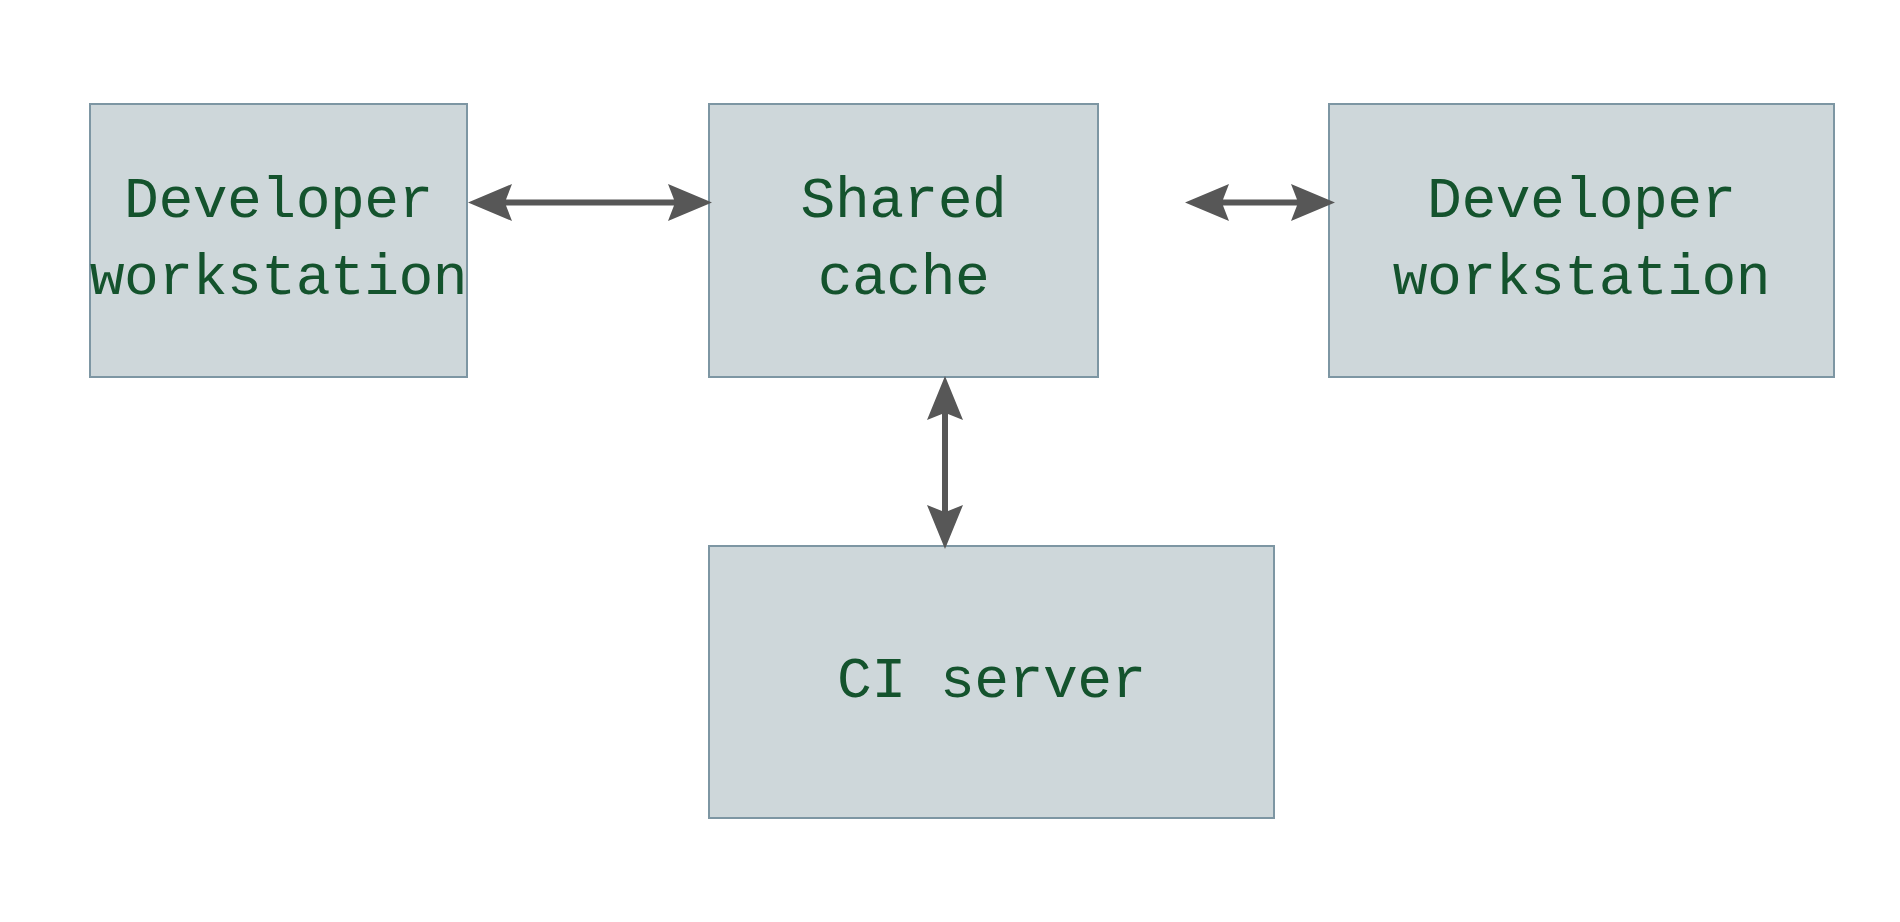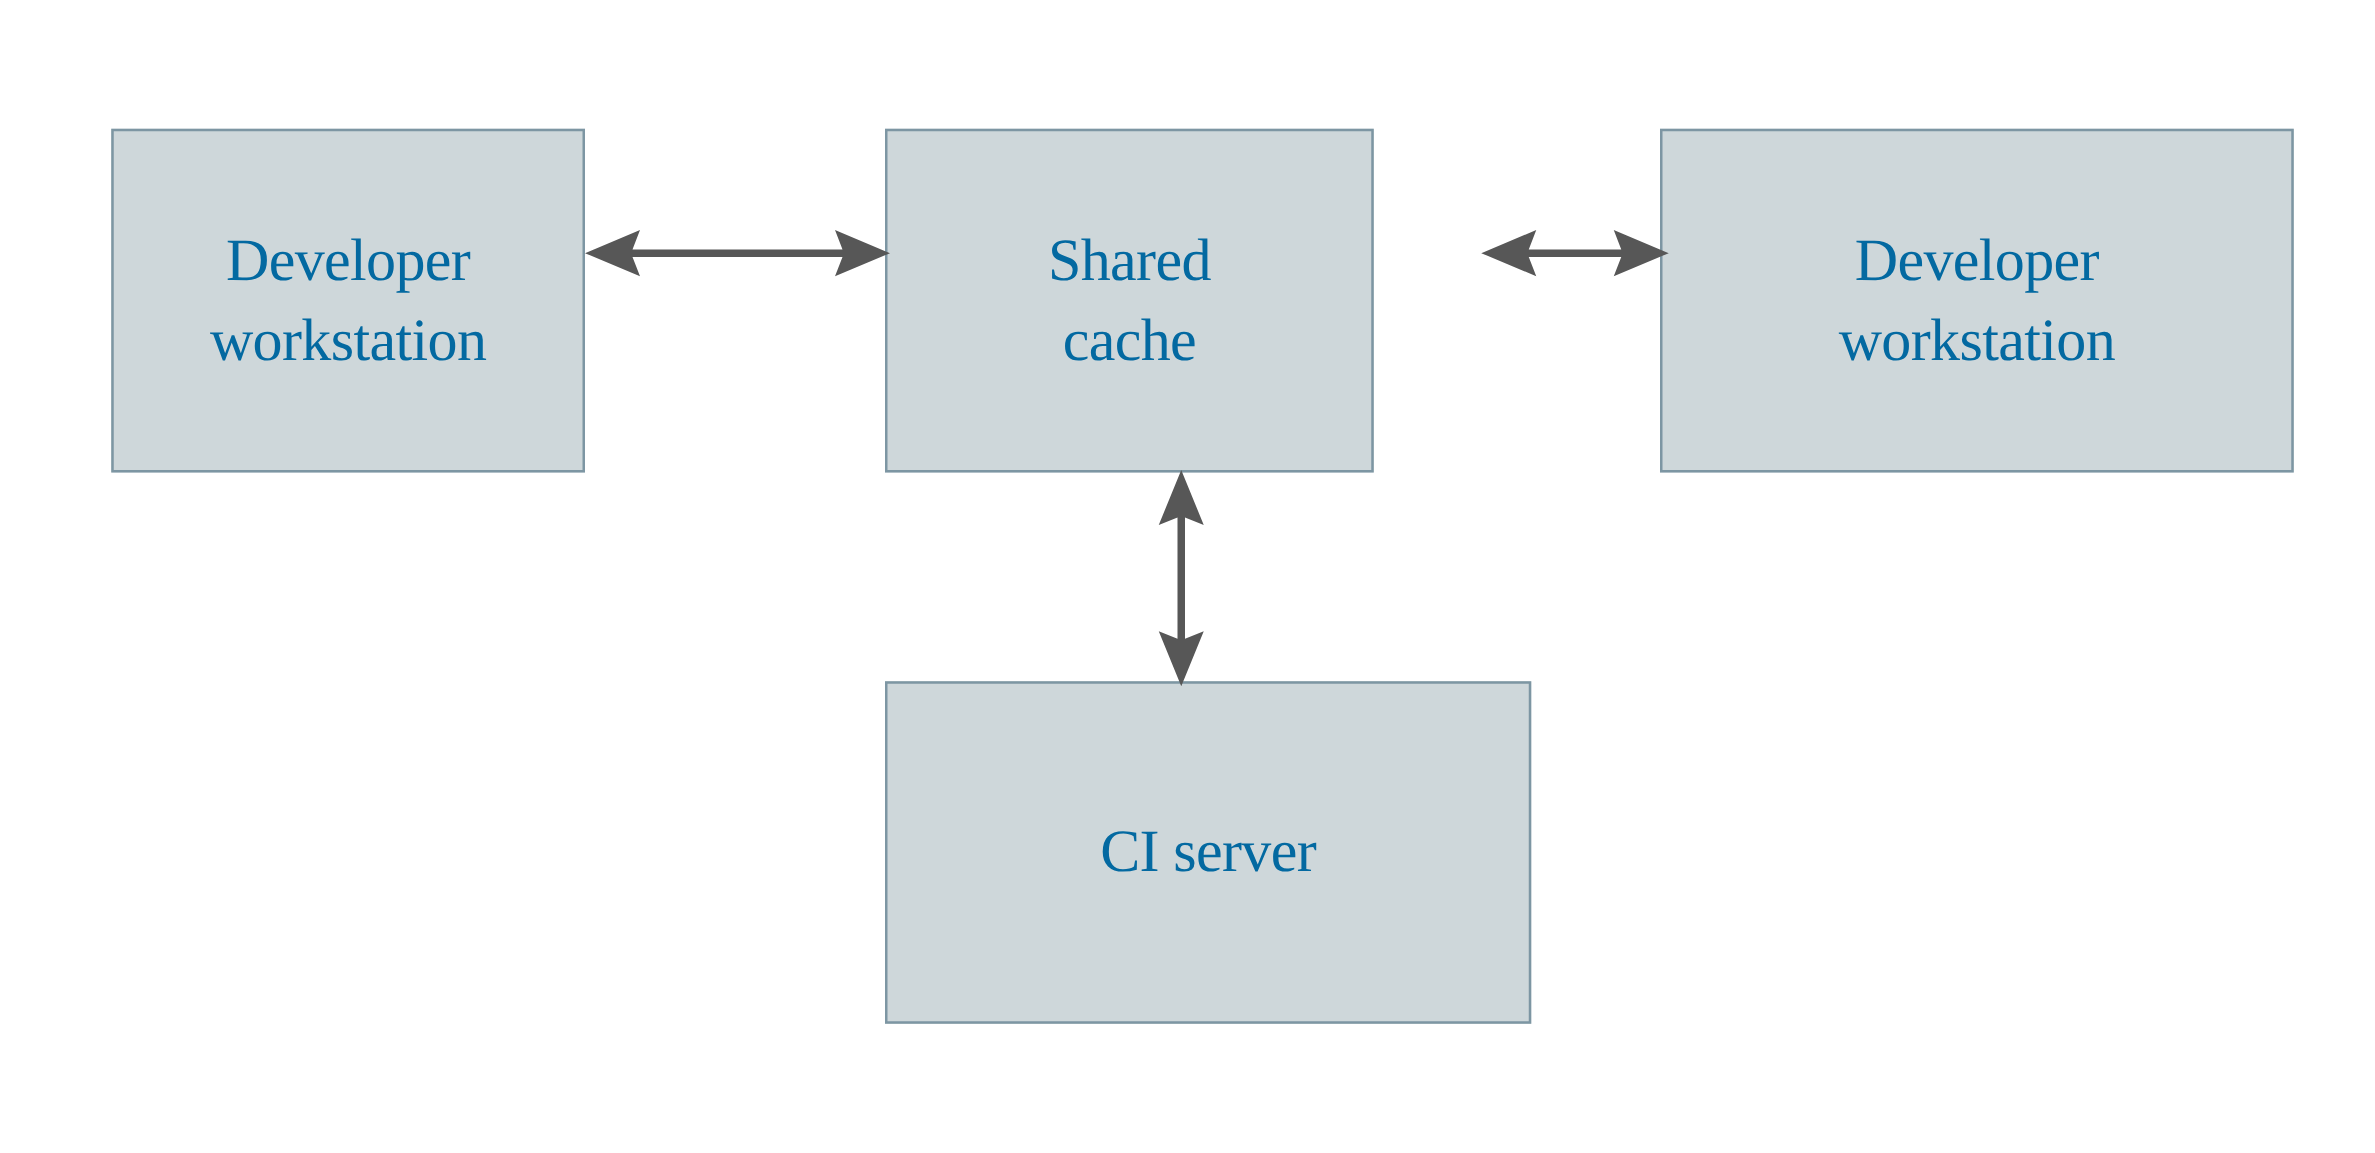--- a/index.html
+++ b/index.html
@@ -22,23 +22,23 @@
     position: absolute;
     box-sizing: border-box;
     background: #ced7da;
     border: 2px solid #7d96a3;
     display: flex;
     align-items: center;
     justify-content: center;
     text-align: center;
   }
   .node-label {
-    color: #0369a1;
-    font-family: Liberation Serif, serif;
-    font-size: 48px;
+    color: #14532d;
+    font-family: Liberation Mono, monospace;
+    font-size: 58px;
     line-height: 1.32;
     letter-spacing: -0.5px;
     white-space: pre-line;
     padding: 0 10px;
   }
   #node-dev-left {
     left: 89px;
     top: 103px;
     width: 379px;
     height: 275px;
@@ -51,21 +51,21 @@
   }
   #node-dev-right {
     left: 1328px;
     top: 103px;
     width: 507px;
     height: 275px;
   }
   #node-ci-server {
     left: 708px;
     top: 545px;
-    width: 517px;
+    width: 567px;
     height: 274px;
   }
   .connector {
     position: absolute;
     overflow: visible;
   }
   #conn-left {
     left: 460px;
     top: 170px;
     width: 260px;

